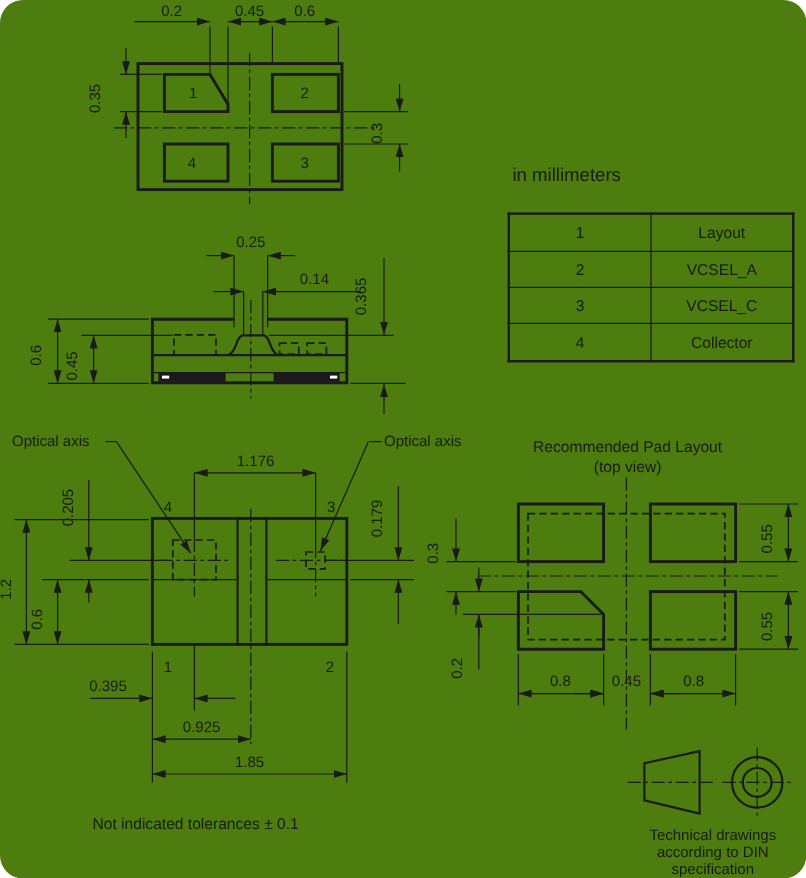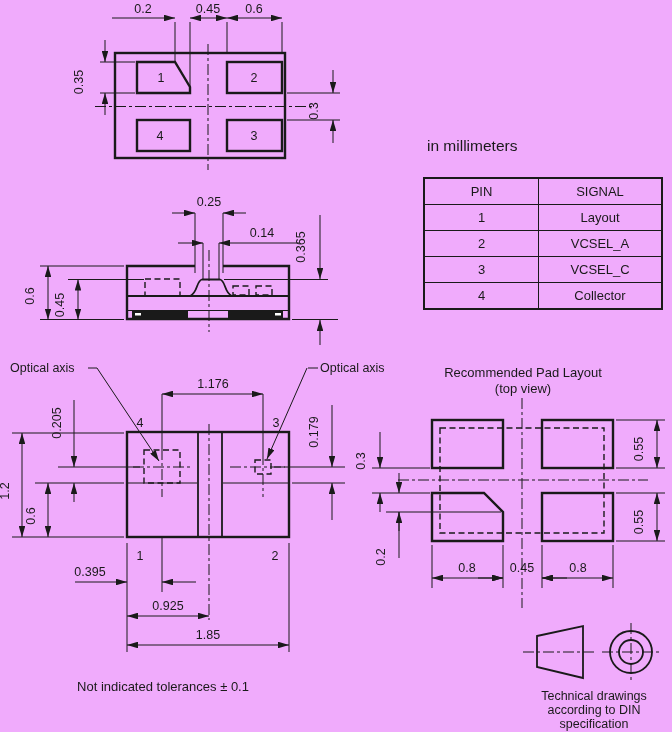--- a/index.html
+++ b/index.html
@@ -1,18 +1,18 @@
 <!DOCTYPE html>
 <html><head>
 <meta charset="utf-8">
 <style>
   html,body{margin:0;padding:0;background:#fff;}
   .canvas{
-    position:relative;width:672px;height:732px;background:#f0abfc;
-    font-family:"Liberation Sans","DejaVu Sans",sans-serif;color:#1a1a1a;overflow:hidden;
+    position:relative;width:672px;height:732px;background:#4d7c0f;
+    font-family:"Liberation Sans","DejaVu Sans",sans-serif;color:#1a1a1a;overflow:hidden;border-radius:19px;
   }
   svg{position:absolute;left:0;top:0;}
   svg .ln{stroke:#1a1a1a;fill:none;stroke-width:1;}
   svg .w2{stroke-width:1.8;}
   svg .thick{stroke-width:2.4;}
   svg .dash{stroke-dasharray:6 3.5;stroke-width:1.4;}
   svg .cl{stroke-dasharray:11 3 3 3;stroke-width:1;}
   svg .blk{fill:#1a1a1a;stroke:none;}
   svg .wht{fill:#ffffff;stroke:none;}
   svg text{fill:#1a1a1a;font-family:"Liberation Sans","DejaVu Sans",sans-serif;font-size:12.5px;}
@@ -223,24 +223,20 @@
       <line class="ln cl" x1="631" y1="623" x2="631" y2="681"></line>
       <text class="mid" x="594" y="700">Technical drawings</text>
       <text class="mid" x="594" y="714">according to DIN</text>
       <text class="mid" x="594" y="728">specification</text>
     </g>
   </svg>
 
   <table class="pin-table">
     <tbody>
       <tr>
-        <th class="c1">PIN</th>
-        <th class="c2">SIGNAL</th>
-      </tr>
-      <tr>
         <td>1</td>
         <td>Layout</td>
       </tr>
       <tr>
         <td>2</td>
         <td>VCSEL_A</td>
       </tr>
       <tr>
         <td>3</td>
         <td>VCSEL_C</td>

